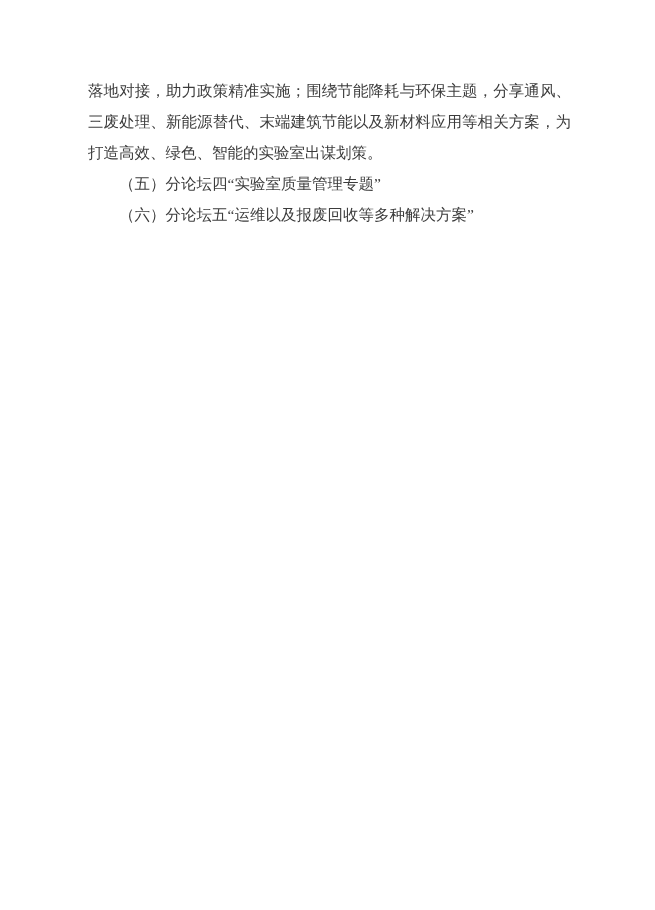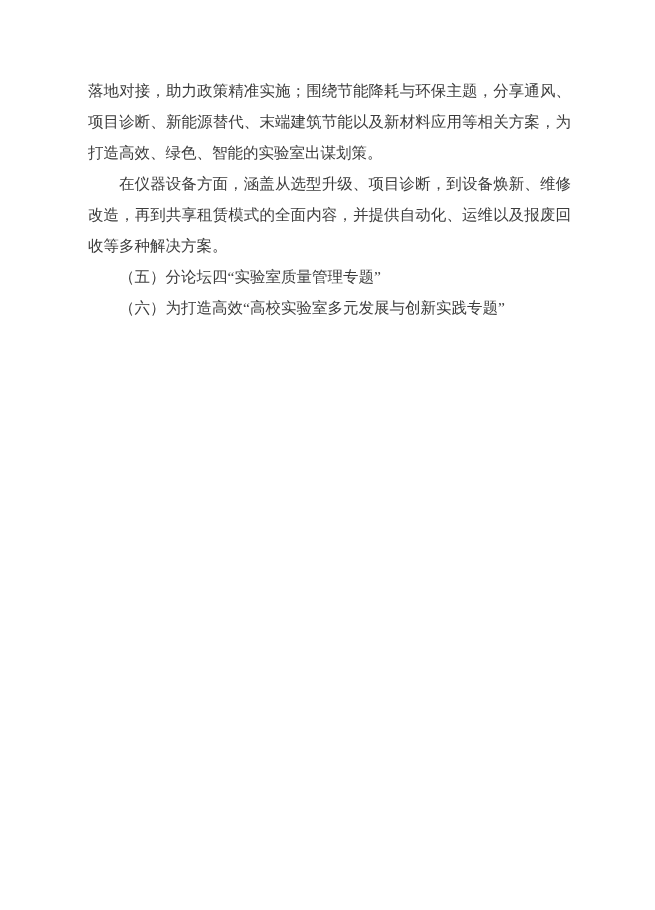--- a/index.html
+++ b/index.html
@@ -33,18 +33,17 @@
   }
   .text-block p.indent {
     text-indent: 2em;
   }
 </style>
 </head>
 <body>
 
 <div class="page">
   <div class="text-block">
-    <p class="para">落地对接，助力政策精准实施；围绕节能降耗与环保主题，分享通风、项目诊断、新能源替代、末端建筑节能以及新材料应用等相关方案，为打造高效、绿色、智能的实验室出谋划策。</p>
-    <p class="para indent">在仪器设备方面，涵盖从选型升级、项目诊断，到设备焕新、维修改造，再到共享租赁模式的全面内容，并提供自动化、运维以及报废回收等多种解决方案。</p>
+    <p class="para">落地对接，助力政策精准实施；围绕节能降耗与环保主题，分享通风、三废处理、新能源替代、末端建筑节能以及新材料应用等相关方案，为打造高效、绿色、智能的实验室出谋划策。</p>
     <p class="para indent">（五）分论坛四“实验室质量管理专题”</p>
-    <p class="para indent">（六）为打造高效“高校实验室多元发展与创新实践专题”</p>
+    <p class="para indent">（六）分论坛五“运维以及报废回收等多种解决方案”</p>
   </div>
 </div>
 
 </body></html>

